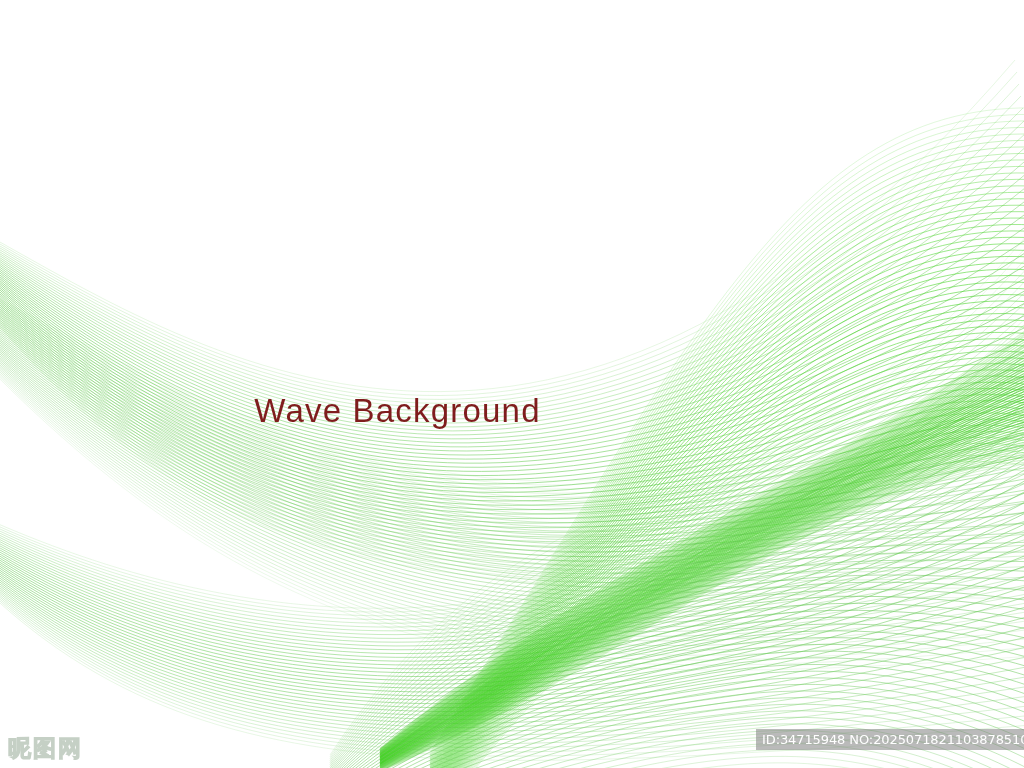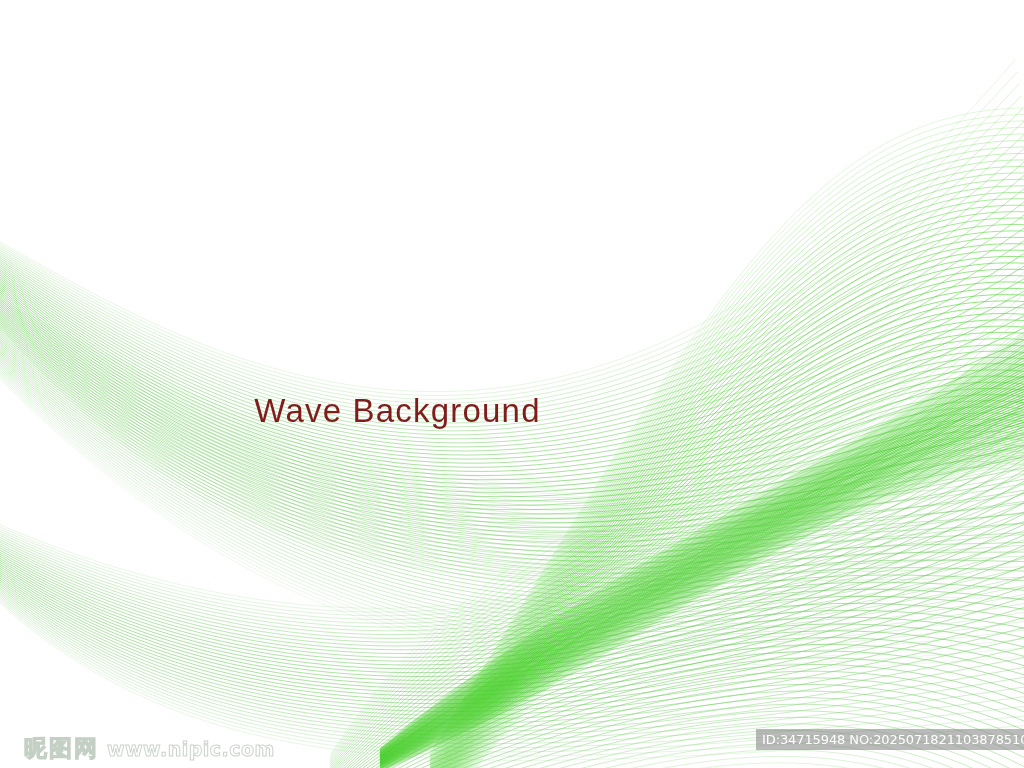--- a/index.html
+++ b/index.html
@@ -38,21 +38,21 @@
     font-weight: 300;
     letter-spacing: 1.2px;
     color: #7f1d1d;
     white-space: nowrap;
     pointer-events: none;
   }
 
   
   #wm-left {
     position: absolute;
-    left: 24px;
+    left: 8px;
     bottom: 8px;
     display: flex;
     align-items: flex-end;
     gap: 8px;
     pointer-events: none;
   }
   #wm-cn {
     font-family: "DejaVu Sans", sans-serif;
     font-size: 23px;
     font-weight: 700;
@@ -398,18 +398,17 @@
           <path d="M -50.0 326.2 C 298.1 696.8 566.6 691.4 1111.5 639.8" stroke-opacity="0.150"></path>
           <path d="M -50.0 327.5 C 300.0 703.5 564.0 691.5 1113.0 650.0" stroke-opacity="0.126"></path>
         </g>
       </g>
   </svg>
 
   <div id="page-title">Wave Background</div>
 
   <div id="wm-left">
     <span id="wm-cn">昵图网</span>
-    <span id="wm-url">www.nipic.com</span>
   </div>
 
   <div id="wm-id">ID:34715948 NO:20250718211038785100</div>
 
 </div>
 
 </body></html>

